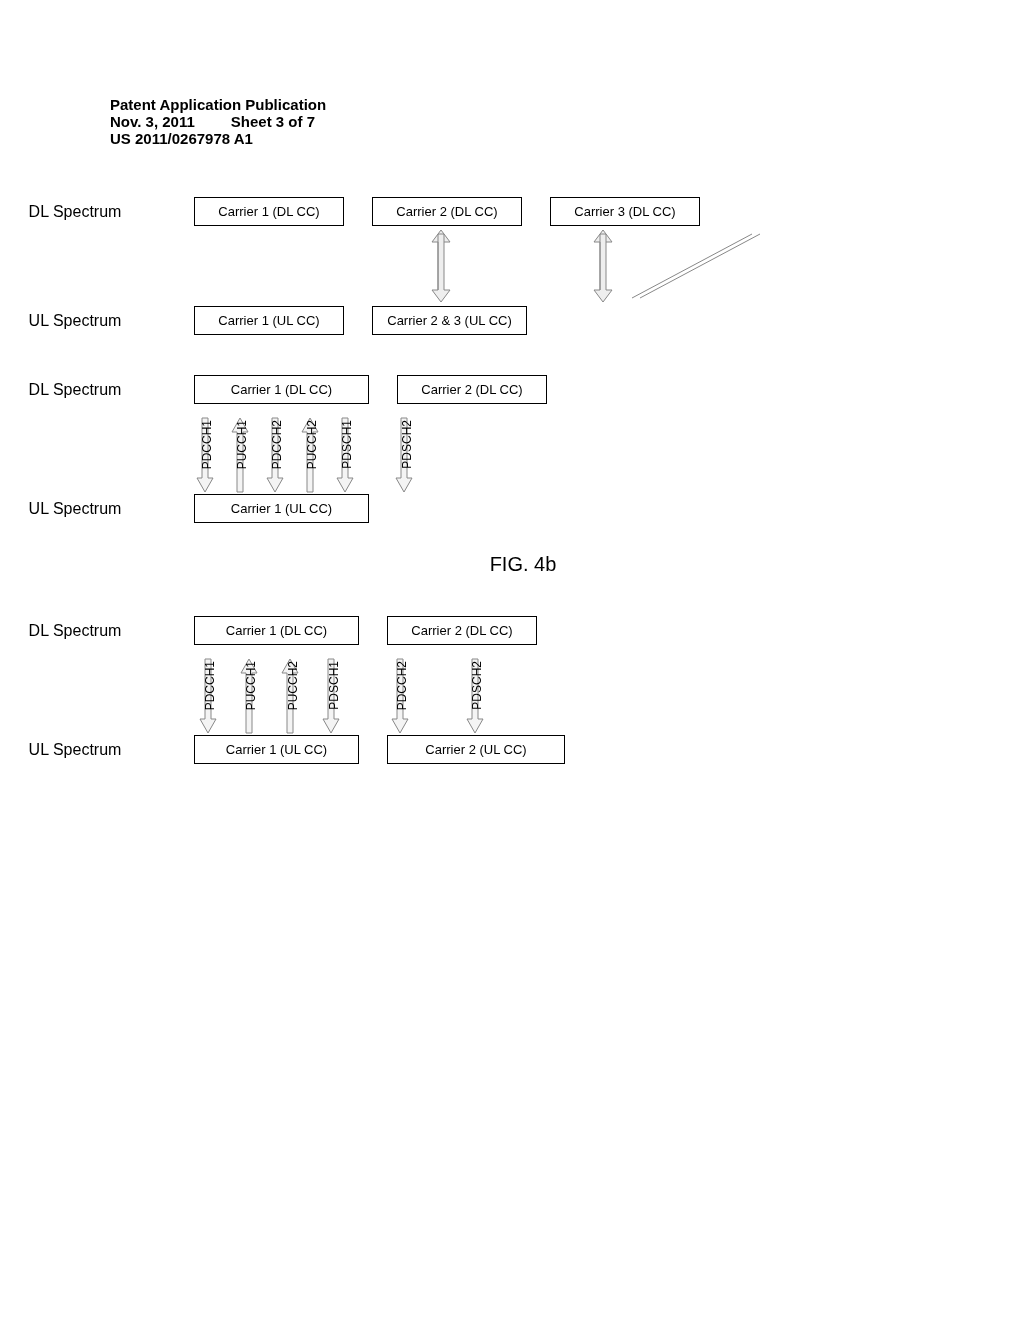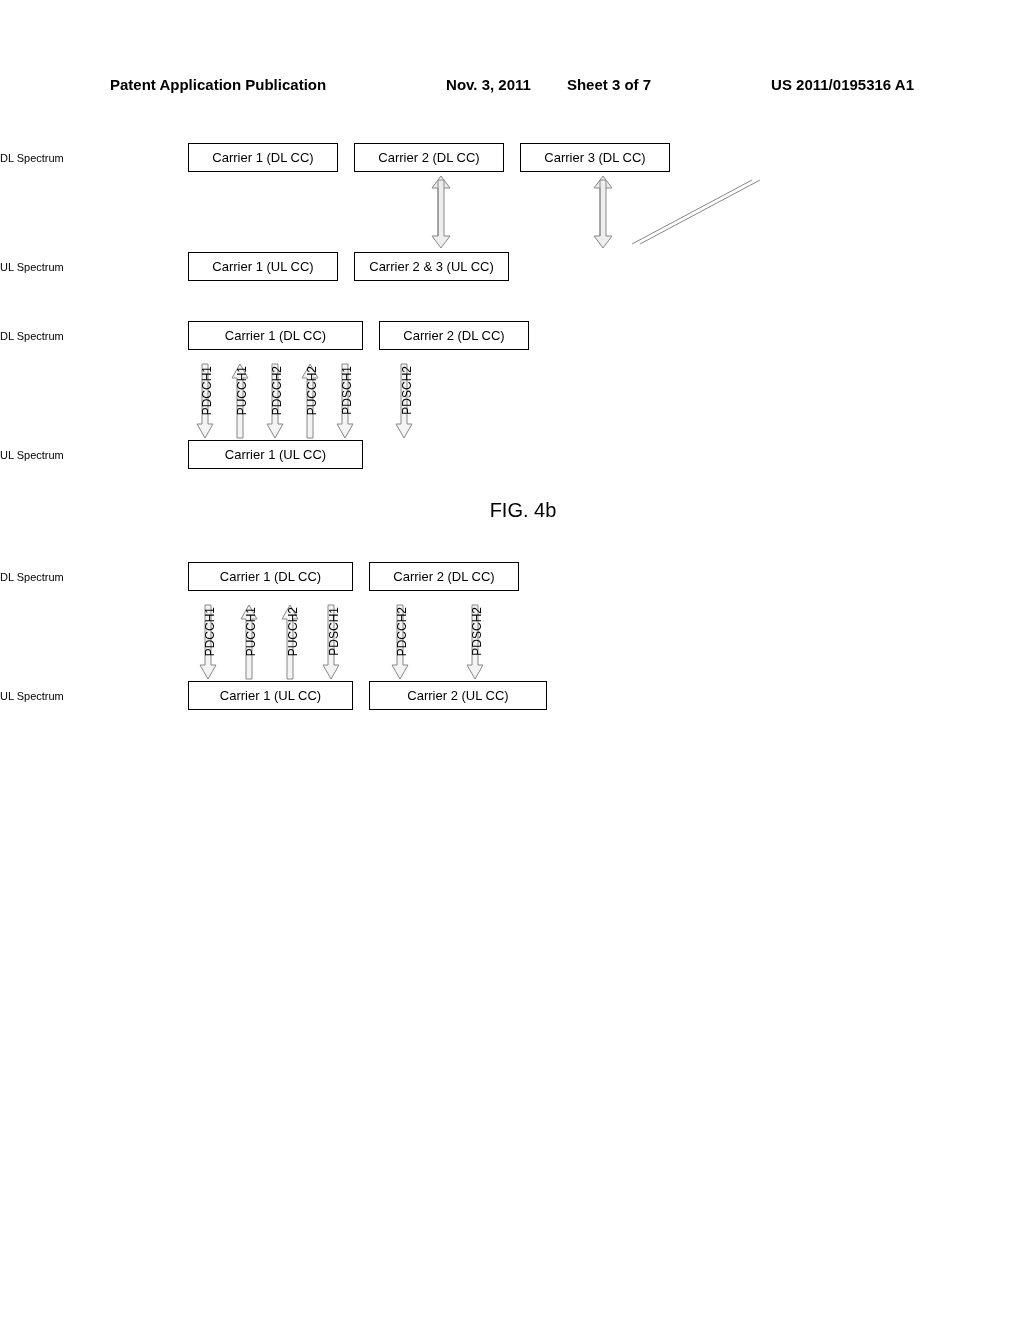--- a/index.html
+++ b/index.html
@@ -5,52 +5,53 @@
   body {
     margin: 0;
     padding: 0;
     font-family: Arial, Helvetica, sans-serif;
     background: #fff;
     width: 1024px;
     box-sizing: border-box;
   }
   .header {
     display: flex;
-    justify-content: space-between;
+    justify-content: flex-end;
     font-size: 15px;
-    padding: 76px 110px 20px 110px;
+    padding: 96px 110px 20px 110px;
     font-weight: bold;
+    flex-direction: column;
   }
   .header span { font-weight: bold; }
   .fig {
     margin: 30px auto 0 auto;
     text-align: center;
   }
   .fig-label {
     font-size: 20px;
     margin-top: 8px;
     margin-bottom: 40px;
     text-align: center;
   }
   .row {
     display: flex;
     align-items: center;
     justify-content: flex-start;
   }
   .rowlabel {
     width: 150px;
-    text-align: left;
-    font-size: 11px;
+    text-align: center;
+    font-size: 16px;
     padding-right: 30px;
   }
   .box {
     border: 1px solid #000;
     font-size: 13px;
     padding: 6px 8px;
-    margin: 0 8px;
+    margin: 0 14px;
     display: inline-block;
     box-sizing: border-box;
     text-align: center;
     background: #fff;
   }
 
   
   .fig4a-container { margin-left: 180px; }
   .fig4a .box.dl { width: 150px; }
   .fig4a .box.ul1 { width: 150px; }
@@ -84,21 +85,21 @@
 </style>
 </head>
 <body>
 
 <div class="header">
   <span>Patent Application Publication</span>
   <span style="display:flex; gap:36px;">
     <span>Nov. 3, 2011</span>
     <span>Sheet 3 of 7</span>
   </span>
-  <span>US 2011/0195316 A1</span>
+  <span>US 2011/0267978 A1</span>
 </div>
 
 <div class="fig fig4a">
   <div class="row">
     <div class="rowlabel">DL Spectrum</div>
     <div class="box dl">Carrier 1 (DL CC)</div>
     <div class="box dl">Carrier 2 (DL CC)</div>
     <div class="box dl">Carrier 3 (DL CC)</div>
   </div>
   <div class="row">

